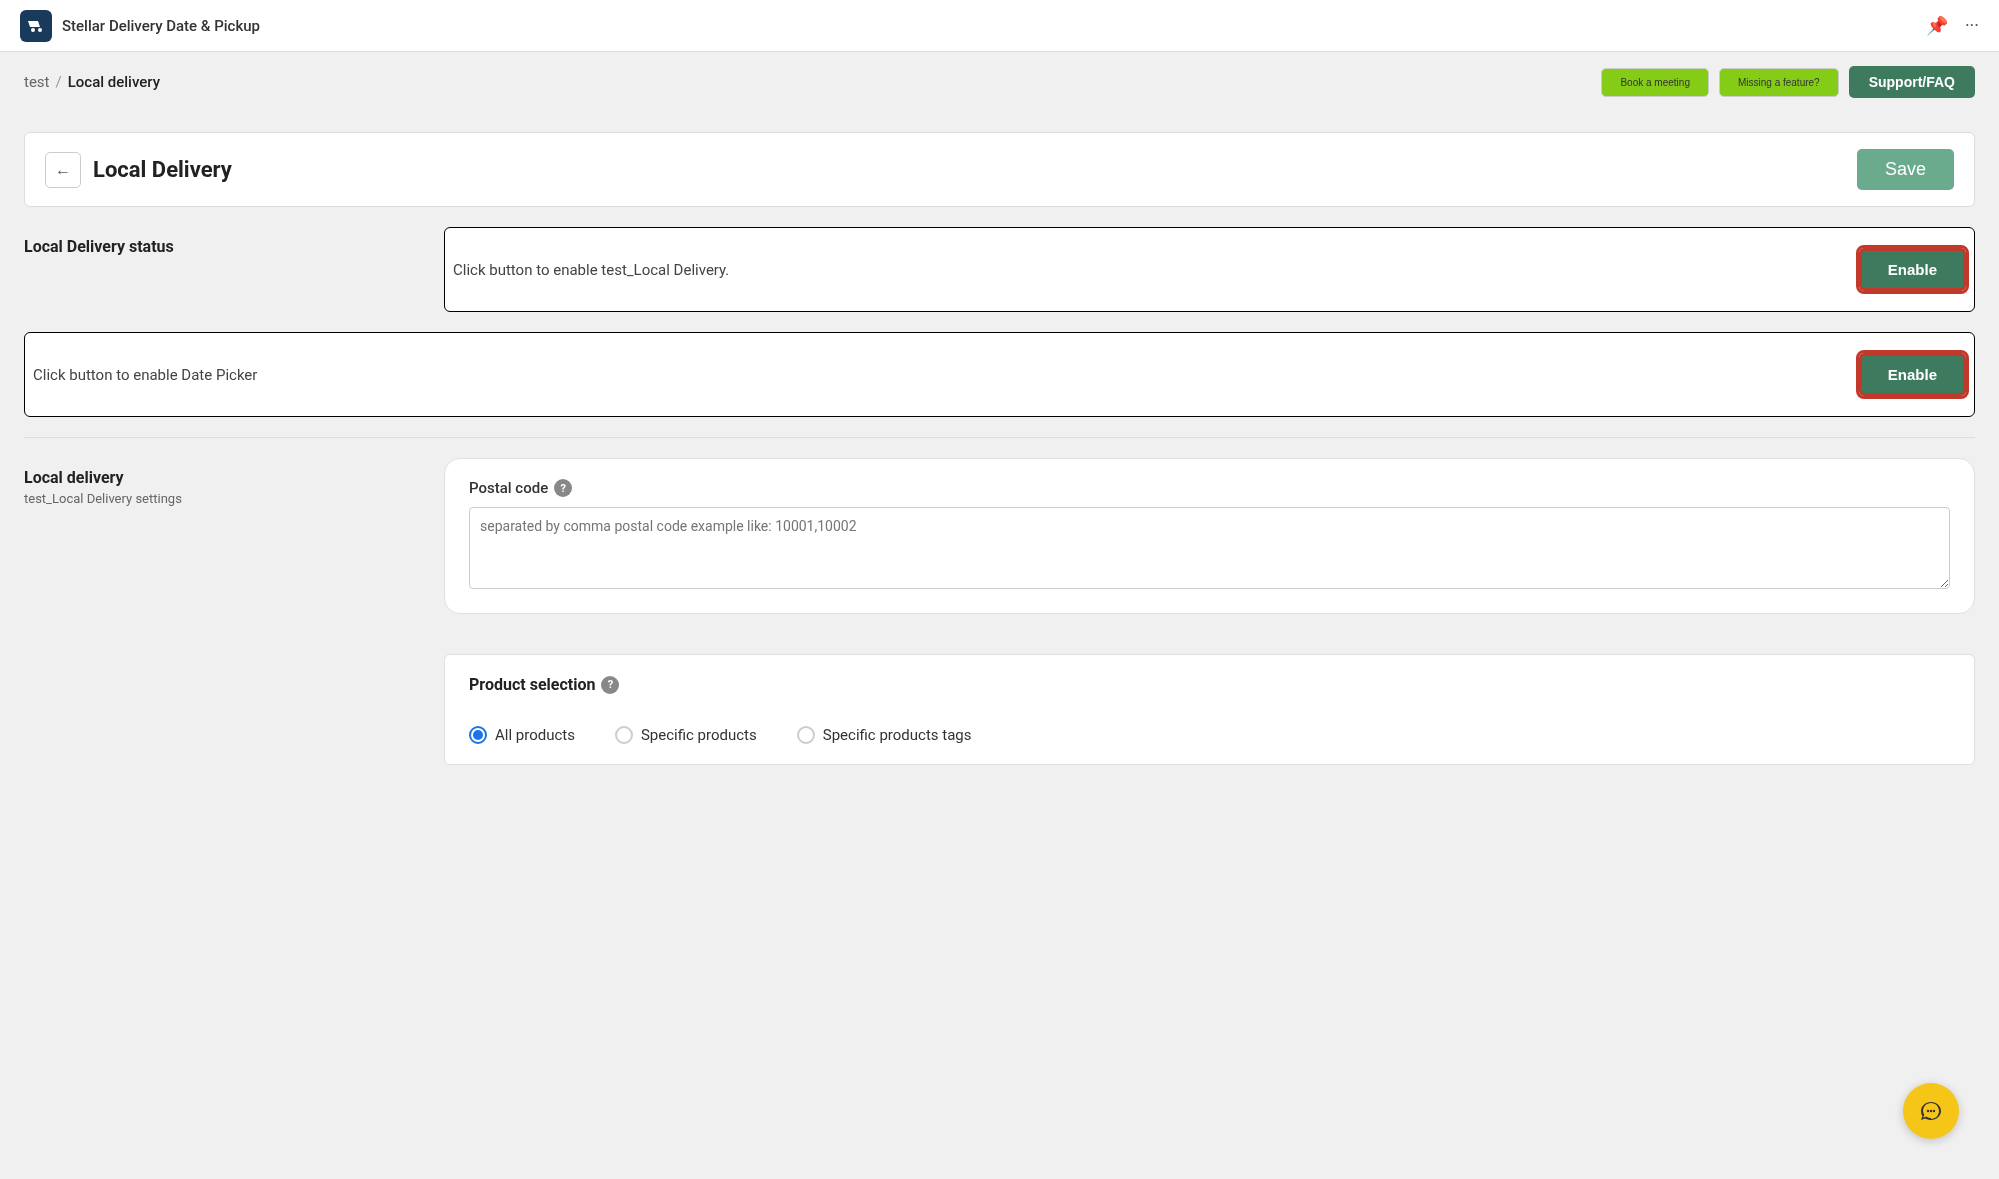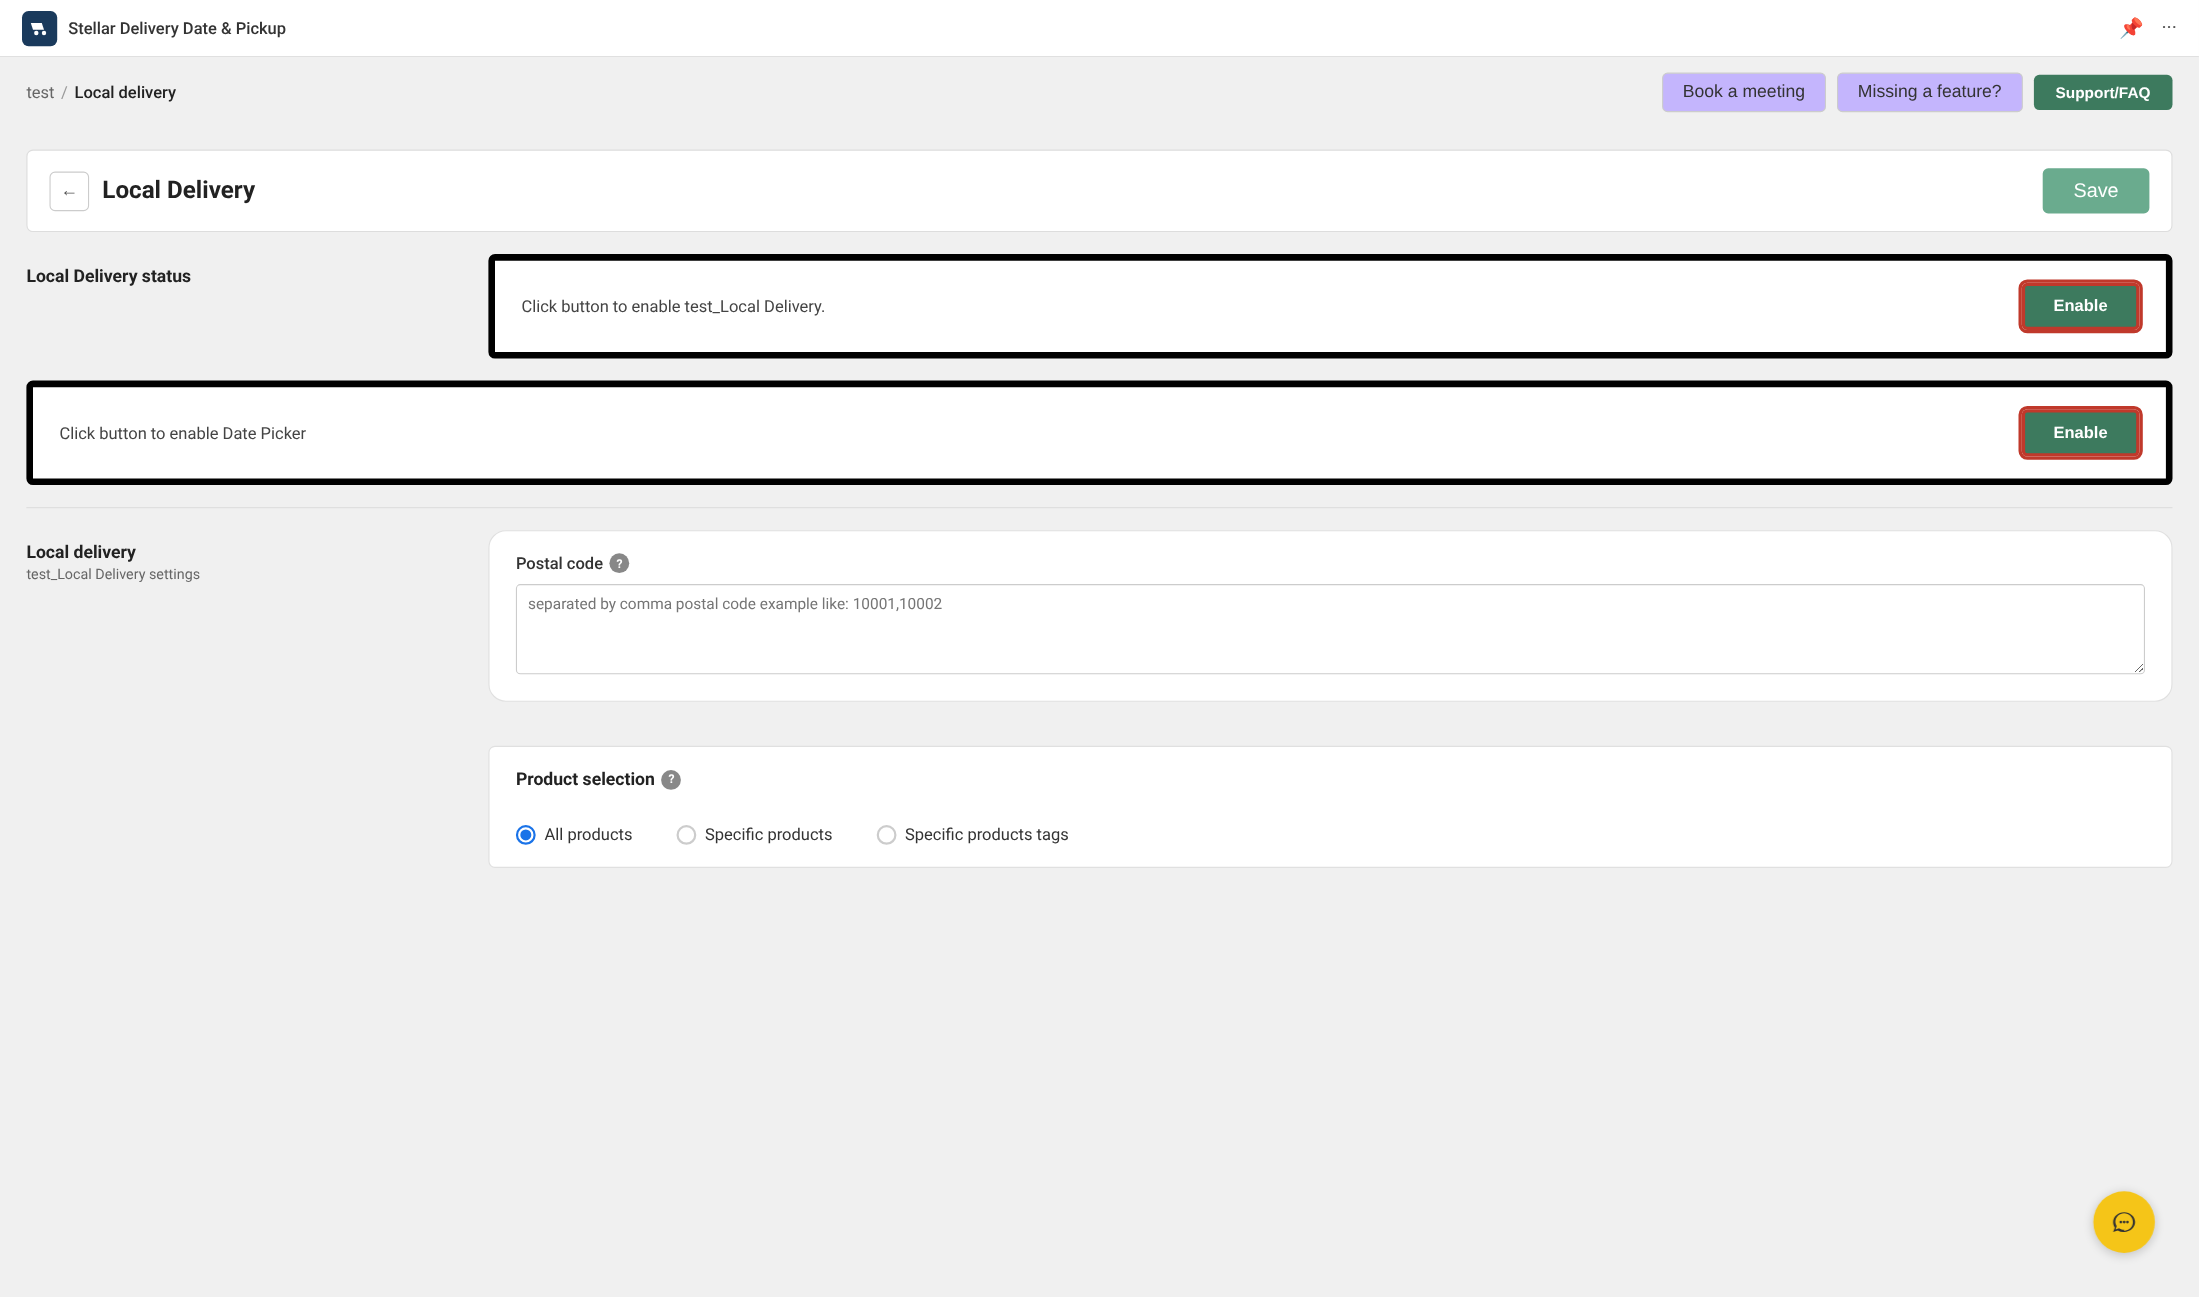--- a/index.html
+++ b/index.html
@@ -78,24 +78,24 @@
       color: #222;
       font-weight: 500;
     }
     .breadcrumb-actions {
       display: flex;
       gap: 10px;
       align-items: center;
     }
     .btn-outline {
       border: 1px solid #ccc;
-      background: #c4b5fd;
+      background: #84cc16;
       padding: 8px 18px;
       border-radius: 5px;
-      font-size: 16px;
+      font-size: 10px;
       cursor: pointer;
       color: #333;
     }
     .btn-green {
       background: #3d7a5e;
       color: white;
       border: none;
       padding: 8px 20px;
       border-radius: 5px;
       font-size: 14px;
@@ -174,23 +174,23 @@
     }
     .setting-sub {
       font-size: 13px;
       color: #666;
     }
     .setting-card-col {
       flex: 1;
     }
     .setting-card {
       background: #fff;
-      border: 6px solid #000000;
+      border: 1px solid #000000;
       border-radius: 6px;
-      padding: 20px 24px;
+      padding: 20px 8px;
       display: flex;
       align-items: center;
       justify-content: space-between;
       margin-bottom: 0;
     }
     .setting-card-text {
       font-size: 15px;
       color: #444;
     }
     .btn-enable {

